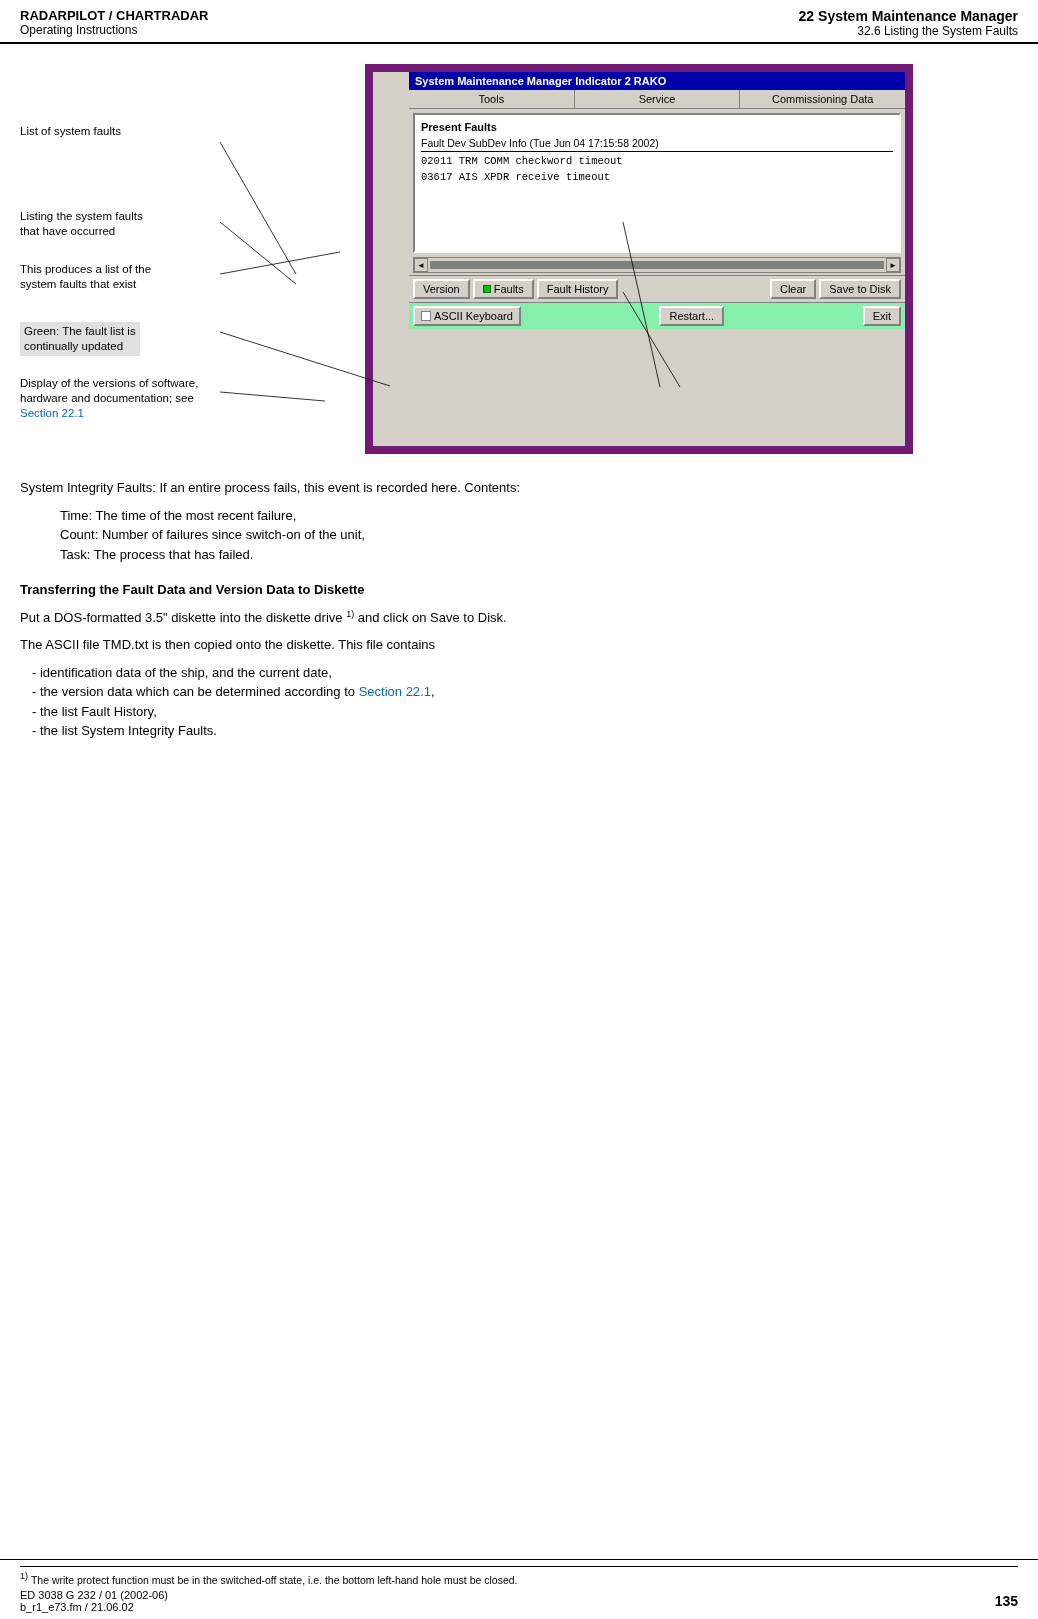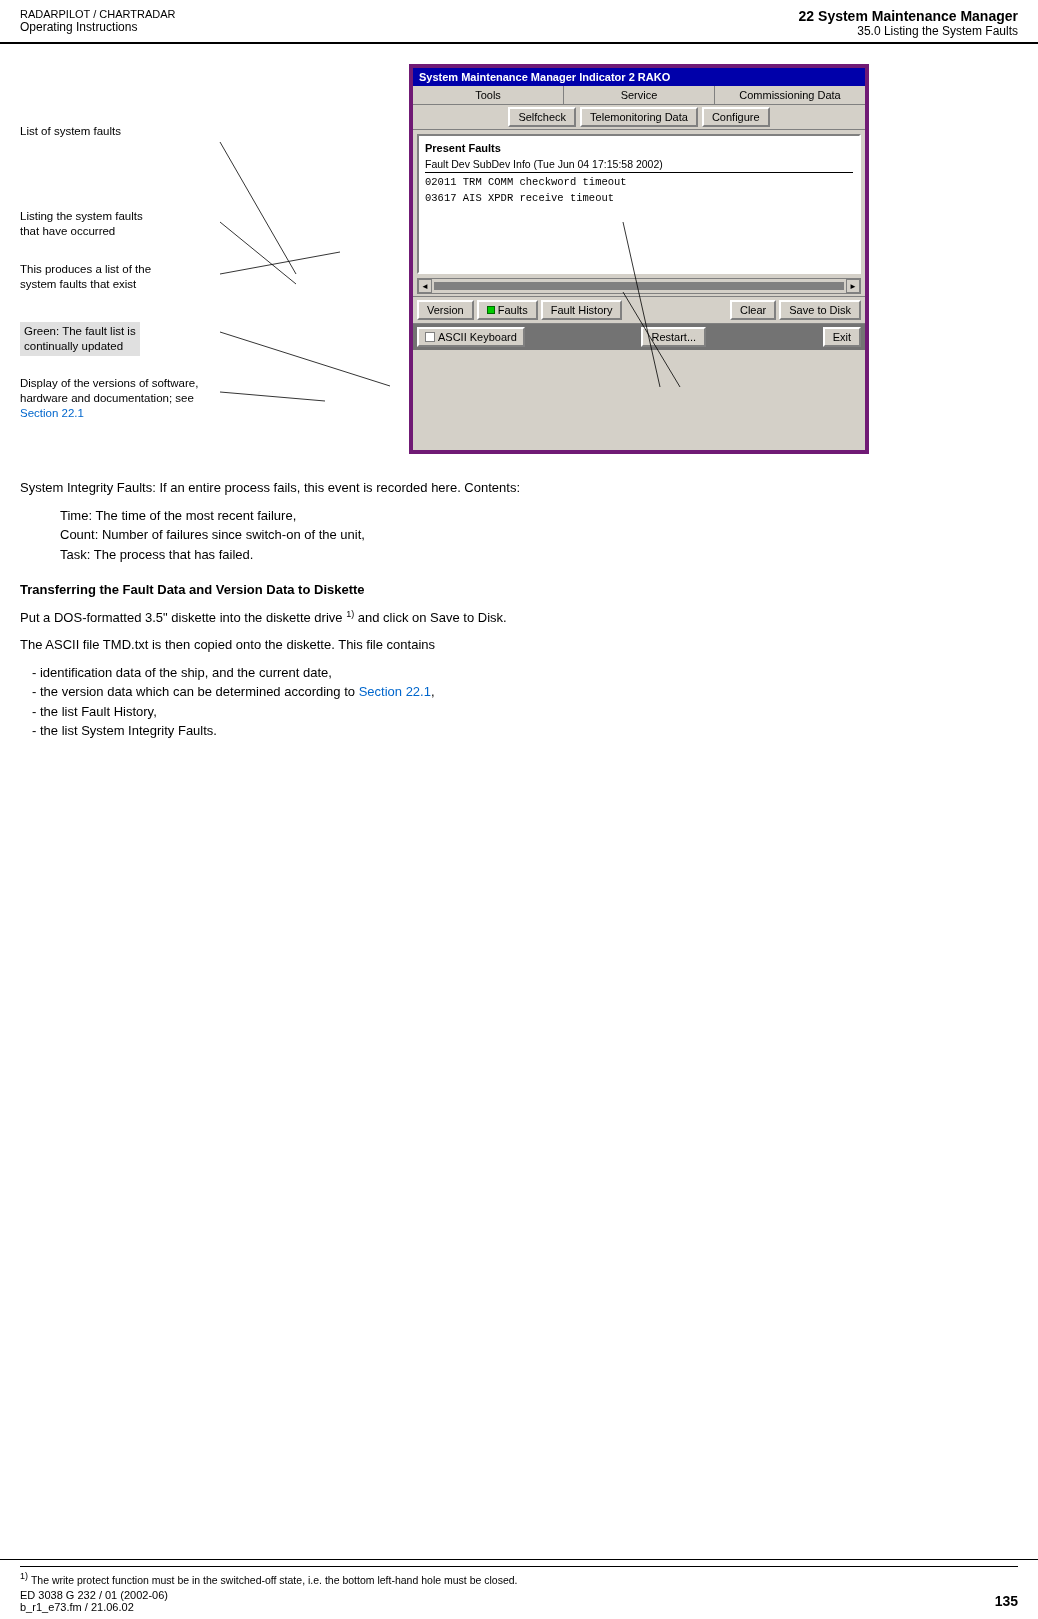--- a/index.html
+++ b/index.html
@@ -15,21 +15,21 @@
 
     
     .page-header {
       display: flex;
       justify-content: space-between;
       align-items: flex-start;
       padding: 8px 20px 4px 20px;
       border-bottom: 2px solid #000;
     }
     .header-left { font-size: 13px; }
-    .header-title { font-weight: normal; font-size: 11px; text-align: right; }
+    .header-title { font-weight: bold; font-size: 13px; text-align: right; }
     .header-subtitle { font-size: 12px; }
     .header-right { text-align: right; font-size: 13px; }
     .header-right-title { font-weight: bold; font-size: 14px; }
     .header-right-sub { font-size: 12px; }
 
     
     .main-content {
       padding: 20px 20px 10px 20px;
     }
 
@@ -52,25 +52,26 @@
       line-height: 1.3;
     }
 
     
     .ui-window-container {
       flex: 1;
       display: flex;
       justify-content: center;
     }
     .ui-window {
-      width: 460px;
-      border: 4px solid #701a75;
+      width: 548px;
+      border: 8px solid #701a75;
       background: #d4d0c8;
       font-size: 11px;
       font-family: Arial, sans-serif;
+      padding-left: 36px;
     }
     .ui-titlebar {
       background: #0000aa;
       color: #fff;
       padding: 3px 6px;
       font-size: 11px;
       font-weight: bold;
     }
     .ui-menubar {
       display: flex;
@@ -189,21 +190,21 @@
       background: #00cc00;
       border: 1px solid #006600;
       display: inline-block;
     }
     .ui-spacer { flex: 1; }
     .ui-bottom-row {
       display: flex;
       align-items: center;
       padding: 3px 4px;
       gap: 3px;
-      background: #737373;
+      background: #86efac;
       border-top: 1px solid #808080;
     }
     .ui-checkbox-btn {
       display: flex;
       align-items: center;
       gap: 3px;
       background: #d4d0c8;
       border: 2px solid;
       border-color: #fff #808080 #808080 #fff;
       padding: 2px 6px;
@@ -308,21 +309,21 @@
 </head>
 <body>
 
 <div class="page-header">
   <div class="header-left">
     <div class="header-title">RADARPILOT / CHARTRADAR</div>
     <div class="header-subtitle">Operating Instructions</div>
   </div>
   <div class="header-right">
     <div class="header-right-title">22  System Maintenance Manager</div>
-    <div class="header-right-sub">35.0  Listing the System Faults</div>
+    <div class="header-right-sub">32.6  Listing the System Faults</div>
   </div>
 </div>
 
 <div class="main-content">
 
   <div class="diagram-area" style="height:390px; position:relative;">
 
     <div class="annotations-left">
       <div class="annotation" style="top:60px;">
         <span>List of system faults</span>
@@ -347,25 +348,20 @@
       <div class="ui-window">
 
         <div class="ui-titlebar">System Maintenance Manager Indicator 2 RAKO</div>
 
         <div class="ui-menubar">
           <div class="ui-menu-item">Tools</div>
           <div class="ui-menu-item">Service</div>
           <div class="ui-menu-item">Commissioning Data</div>
         </div>
 
-        <div class="ui-toolbar">
-          <button class="ui-btn">Selfcheck</button>
-          <button class="ui-btn">Telemonitoring Data</button>
-          <button class="ui-btn">Configure</button>
-        </div>
 
         <div class="ui-main-panel">
           <div class="ui-panel-title">Present Faults</div>
           <div class="ui-panel-header-row">Fault  Dev   SubDev  Info (Tue Jun 04 17:15:58 2002)</div>
           <div class="ui-fault-row">02011  TRM   COMM    checkword timeout</div>
           <div class="ui-fault-row">03617  AIS   XPDR    receive timeout</div>
         </div>
 
         <div class="ui-scrollbar-area">
           <div class="ui-scroll-left">◄</div>

